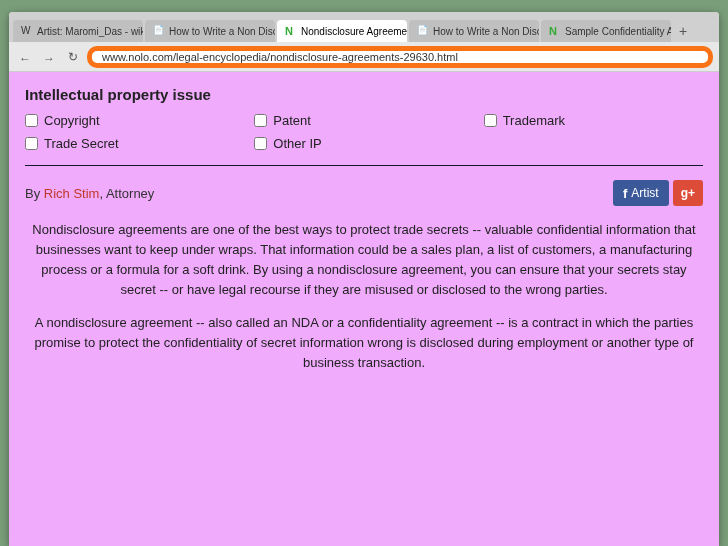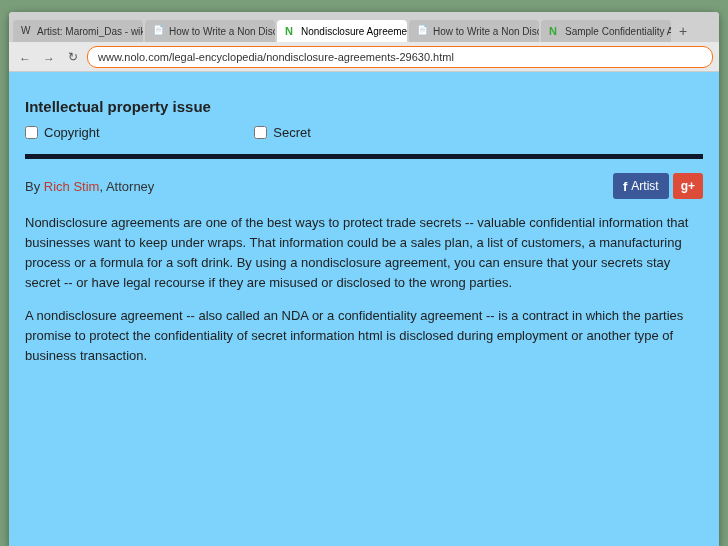--- a/index.html
+++ b/index.html
@@ -93,52 +93,52 @@
       color: #555;
       cursor: pointer;
       background: transparent;
       border: none;
       border-radius: 3px;
     }
 
     .address-bar {
       flex: 1;
       height: 22px;
-      border: 1px solid #f97316;
+      border: 5px solid #f97316;
       border-radius: 10px;
       background: #fff;
       padding: 2px 10px;
       font-size: 11px;
       color: #333;
       display: flex;
       align-items: center;
     }
 
     
     .page-content {
-      background: #7dd3fc;
-      padding: 26px 16px 14px;
+      background: #f0abfc;
+      padding: 14px 16px 14px;
       height: calc(546px - 30px - 30px - 12px);
       overflow: hidden;
     }
 
     .section-title {
       font-size: 15px;
       font-weight: bold;
       color: #222;
       margin-bottom: 10px;
     }
 
     .checkbox-grid {
       display: grid;
       grid-template-columns: 1fr 1fr 1fr;
       gap: 8px 10px;
       margin-bottom: 14px;
       padding-bottom: 14px;
-      border-bottom: 5px solid #0f172a;
+      border-bottom: 1px solid #0f172a;
     }
 
     .checkbox-item {
       display: flex;
       align-items: center;
       gap: 6px;
       font-size: 13px;
       color: #222;
     }
 
@@ -200,20 +200,21 @@
       font-size: 12px;
       cursor: pointer;
       height: 26px;
       font-weight: bold;
     }
 
     .body-text {
       font-size: 13px;
       color: #222;
       line-height: 1.55;
+      text-align: center;
     }
 
     .body-text p {
       margin-bottom: 12px;
     }
   </style>
 </head>
 <body>
 
 <div class="browser-window">
@@ -260,38 +261,50 @@
     <div class="section-title">Intellectual property issue</div>
 
     <div class="checkbox-grid">
 
       <label class="checkbox-item">
         <input type="checkbox" style="">
         <span>Copyright</span>
       </label>
       <label class="checkbox-item">
         <input type="checkbox" style="">
-        <span>Secret</span>
-      </label>
-
+        <span>Patent</span>
+      </label>
+      <label class="checkbox-item">
+        <input type="checkbox" style="">
+        <span>Trademark</span>
+      </label>
+
+      <label class="checkbox-item">
+        <input type="checkbox" style="">
+        <span>Trade Secret</span>
+      </label>
+      <label class="checkbox-item">
+        <input type="checkbox" style="">
+        <span>Other IP</span>
+      </label>
     </div>
 
     <div class="author-row">
       <div class="author-text">
         <span>By </span><a class="author-link" href="#">Rich Stim</a><span>, Attorney</span>
       </div>
       <div class="social-buttons">
         <button class="fb-share-btn">
           <span class="fb-icon">f</span>
           <span>Artist</span>
         </button>
         <button class="gplus-btn">
           <span>g+</span>
         </button>
       </div>
     </div>
 
     <div class="body-text">
       <p>Nondisclosure agreements are one of the best ways to protect trade secrets -- valuable confidential information that businesses want to keep under wraps. That information could be a sales plan, a list of customers, a manufacturing process or a formula for a soft drink. By using a nondisclosure agreement, you can ensure that your secrets stay secret -- or have legal recourse if they are misused or disclosed to the wrong parties.</p>
-      <p>A nondisclosure agreement -- also called an NDA or a confidentiality agreement -- is a contract in which the parties promise to protect the confidentiality of secret information html is disclosed during employment or another type of business transaction.</p>
+      <p>A nondisclosure agreement -- also called an NDA or a confidentiality agreement -- is a contract in which the parties promise to protect the confidentiality of secret information wrong is disclosed during employment or another type of business transaction.</p>
     </div>
   </div>
 </div>
 
 </body></html>

